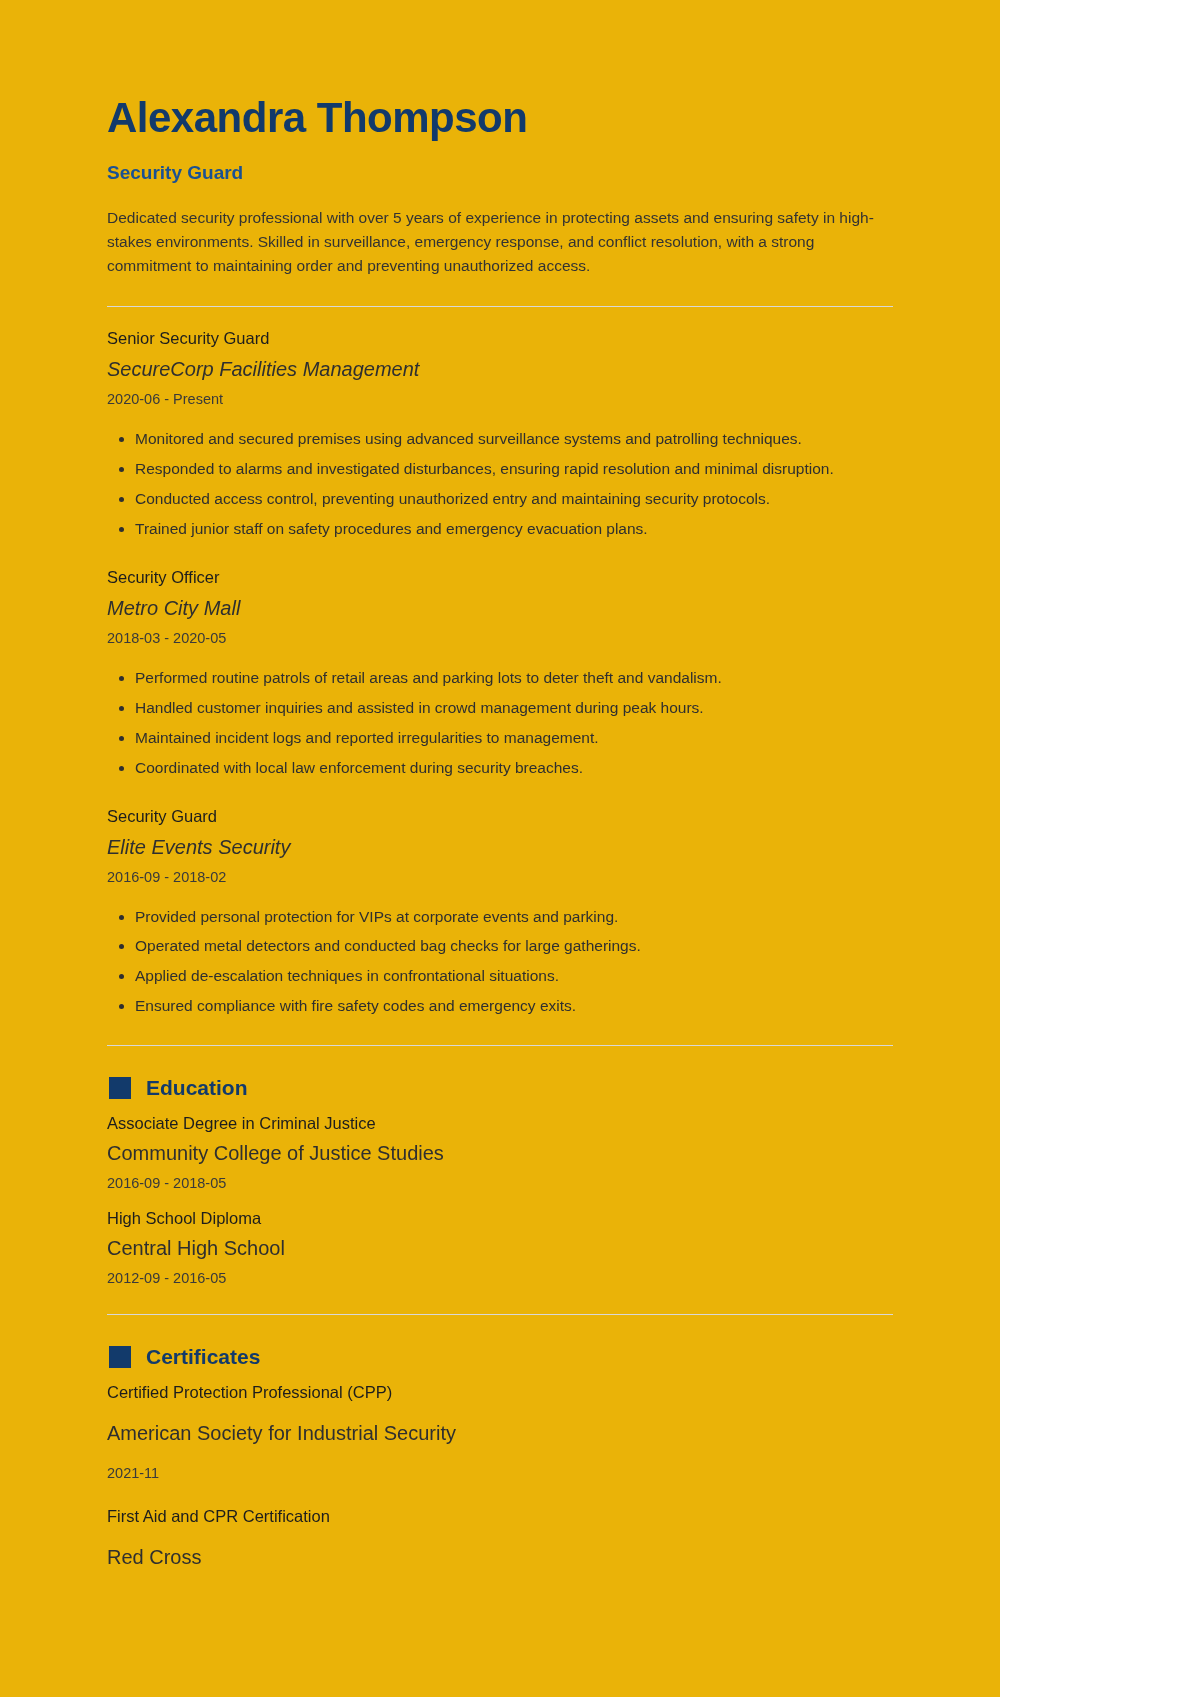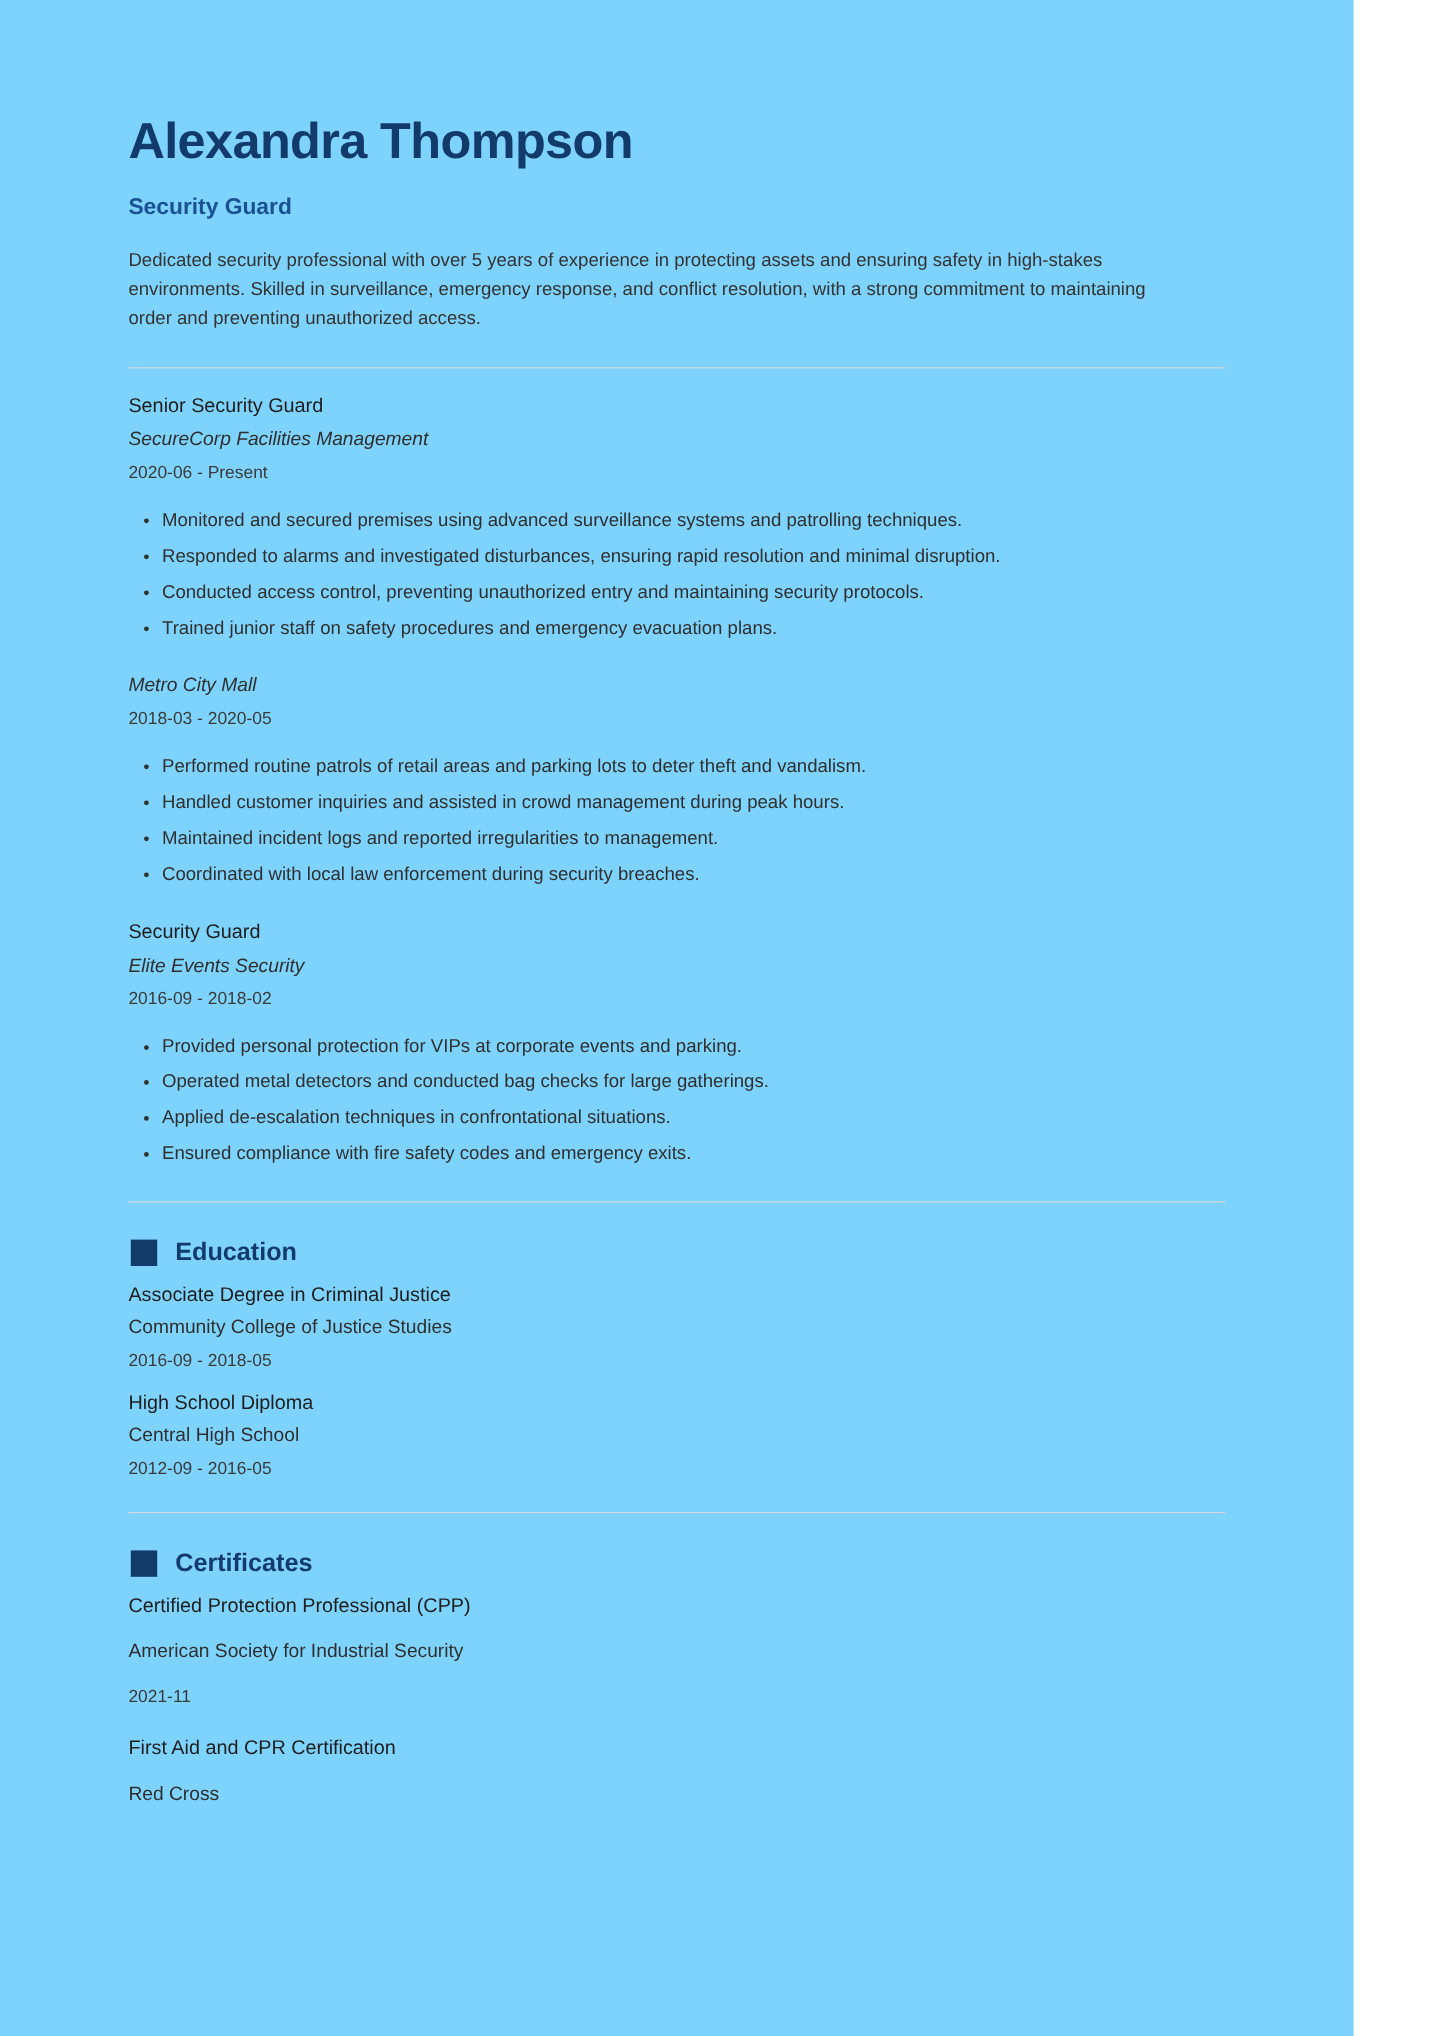--- a/index.html
+++ b/index.html
@@ -4,23 +4,23 @@
 <style>
   * { box-sizing: border-box; }
   html, body { margin: 0; padding: 0; }
   body {
     width: 1200px;
     background: #ffffff;
     font-family: "Liberation Sans", sans-serif;
     color: #2b2b2b;
   }
   .page {
-    width: 1128px;
+    width: 1000px;
     min-height: 1697px;
-    background: #7dd3fc;
+    background: #eab308;
     padding: 96px 107px 40px 107px;
   }
   .name {
     font-size: 42px;
     font-weight: bold;
     color: #123a6b;
     letter-spacing: -0.5px;
     margin: 0 0 22px 0;
     line-height: 1.05;
   }
@@ -69,21 +69,21 @@
   }
   .entry { margin-bottom: 18px; }
   .entry:last-child { margin-bottom: 0; }
   .entry-title {
     font-size: 16.5px;
     font-weight: normal;
     color: #1d1d1d;
     margin: 0 0 10px 0;
   }
   .entry-org {
-    font-size: 16px;
+    font-size: 20px;
     font-style: italic;
     color: #2f2f2f;
     margin: 0 0 10px 0;
   }
   .entry-org.plain { font-style: normal; }
   .entry-dates {
     font-size: 14.5px;
     color: #3a3a3a;
     margin: 0 0 10px 0;
   }
@@ -129,20 +129,21 @@
         <li>Monitored and secured premises using advanced surveillance systems and patrolling techniques.</li>
         <li>Responded to alarms and investigated disturbances, ensuring rapid resolution and minimal disruption.</li>
         <li>Conducted access control, preventing unauthorized entry and maintaining security protocols.</li>
         <li>Trained junior staff on safety procedures and emergency evacuation plans.</li>
       </ul>
     </div>
 
     <div class="exp-space"></div>
 
     <div class="entry">
+      <div class="entry-title">Security Officer</div>
       <div class="entry-org">Metro City Mall</div>
       <div class="entry-dates">2018-03 - 2020-05</div>
       <ul class="bullets">
         <li>Performed routine patrols of retail areas and parking lots to deter theft and vandalism.</li>
         <li>Handled customer inquiries and assisted in crowd management during peak hours.</li>
         <li>Maintained incident logs and reported irregularities to management.</li>
         <li>Coordinated with local law enforcement during security breaches.</li>
       </ul>
     </div>
 

